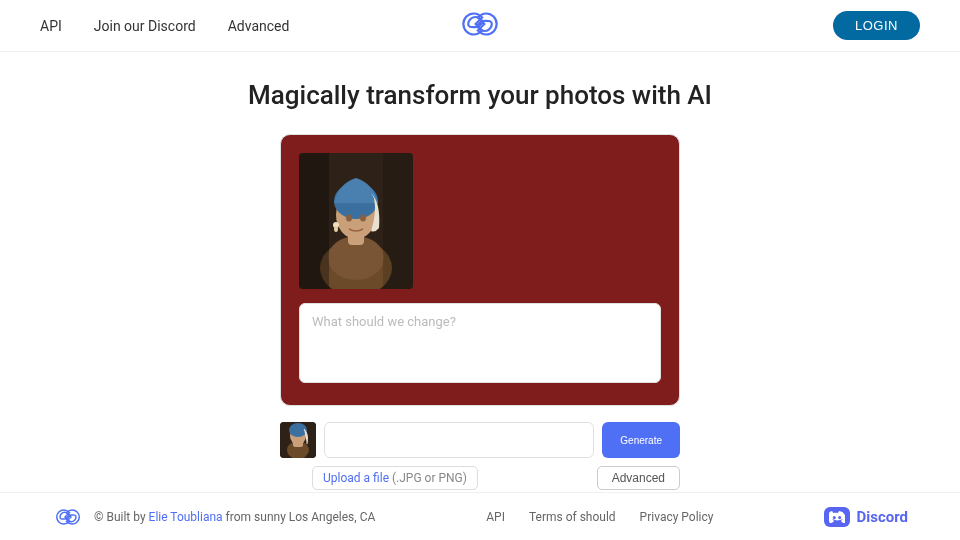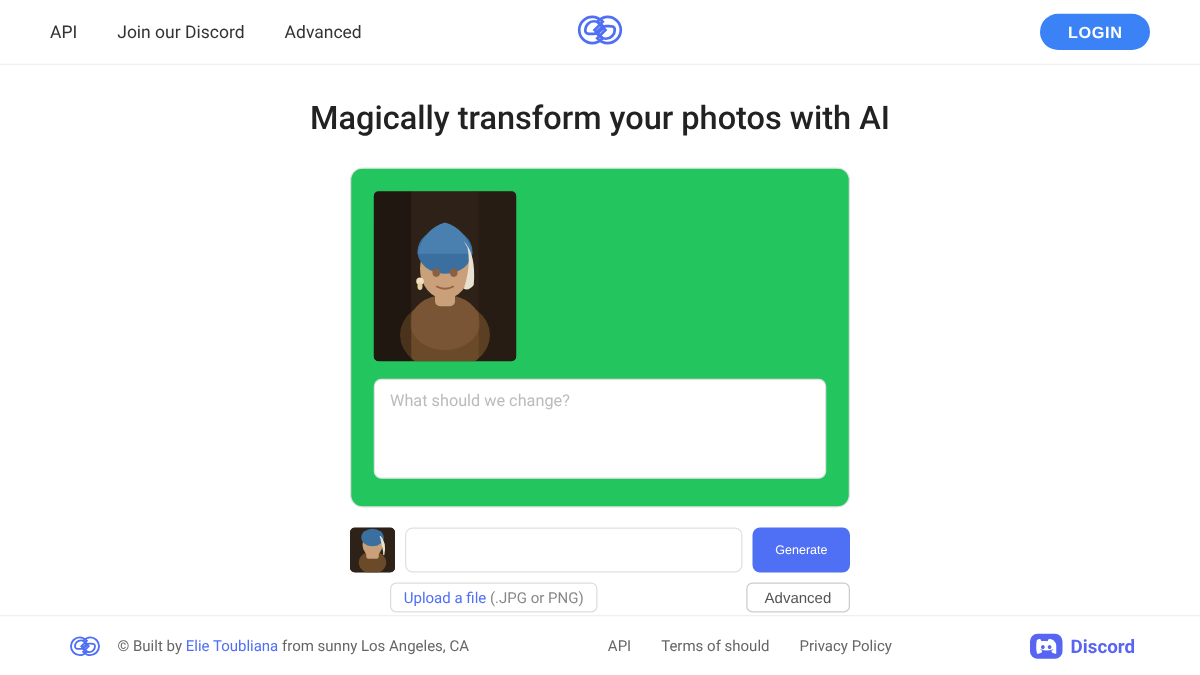--- a/index.html
+++ b/index.html
@@ -35,27 +35,27 @@
     .header-logo {
       position: absolute;
       left: 50%;
       transform: translateX(-50%);
     }
     .logo-svg {
       width: 48px;
       height: 28px;
     }
     .login-btn {
-      background: #3b82f6;
+      background: #0369a1;
       color: #fff;
       border: none;
       border-radius: 20px;
       padding: 7px 22px;
       font-size: 13px;
-      font-weight: 700;
+      font-weight: 400;
       cursor: pointer;
       letter-spacing: 0.5px;
       text-transform: uppercase;
     }
 
     
     main {
       display: flex;
       flex-direction: column;
       align-items: center;
@@ -68,21 +68,21 @@
       margin-bottom: 24px;
       text-align: center;
     }
 
     
     .card {
       border: 1px solid #e0e0e0;
       border-radius: 10px;
       width: 400px;
       padding: 18px;
-      background: #22c55e;
+      background: #7f1d1d;
     }
     
     .painting-placeholder {
       width: 114px;
       height: 136px;
       background: linear-gradient(160deg, #4a3728 0%, #2e2118 50%, #3d2b1c 100%);
       border-radius: 4px;
       margin-bottom: 14px;
       position: relative;
       overflow: hidden;

